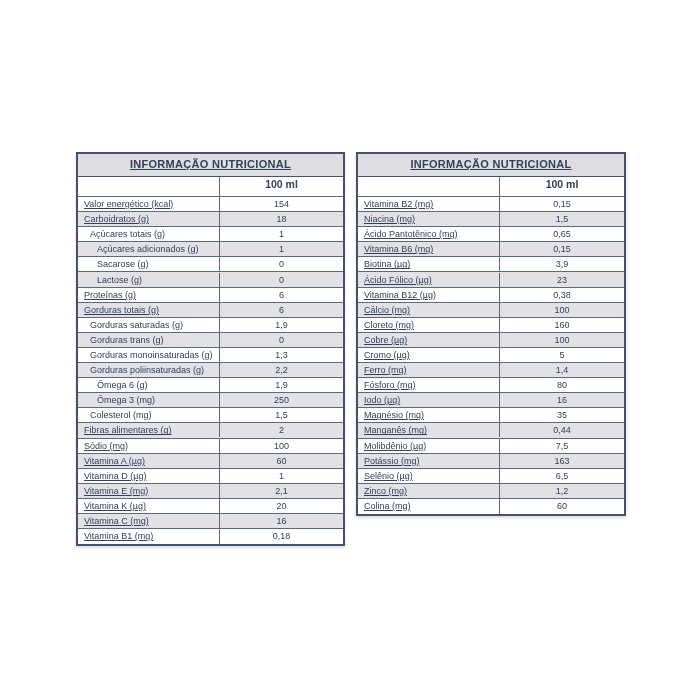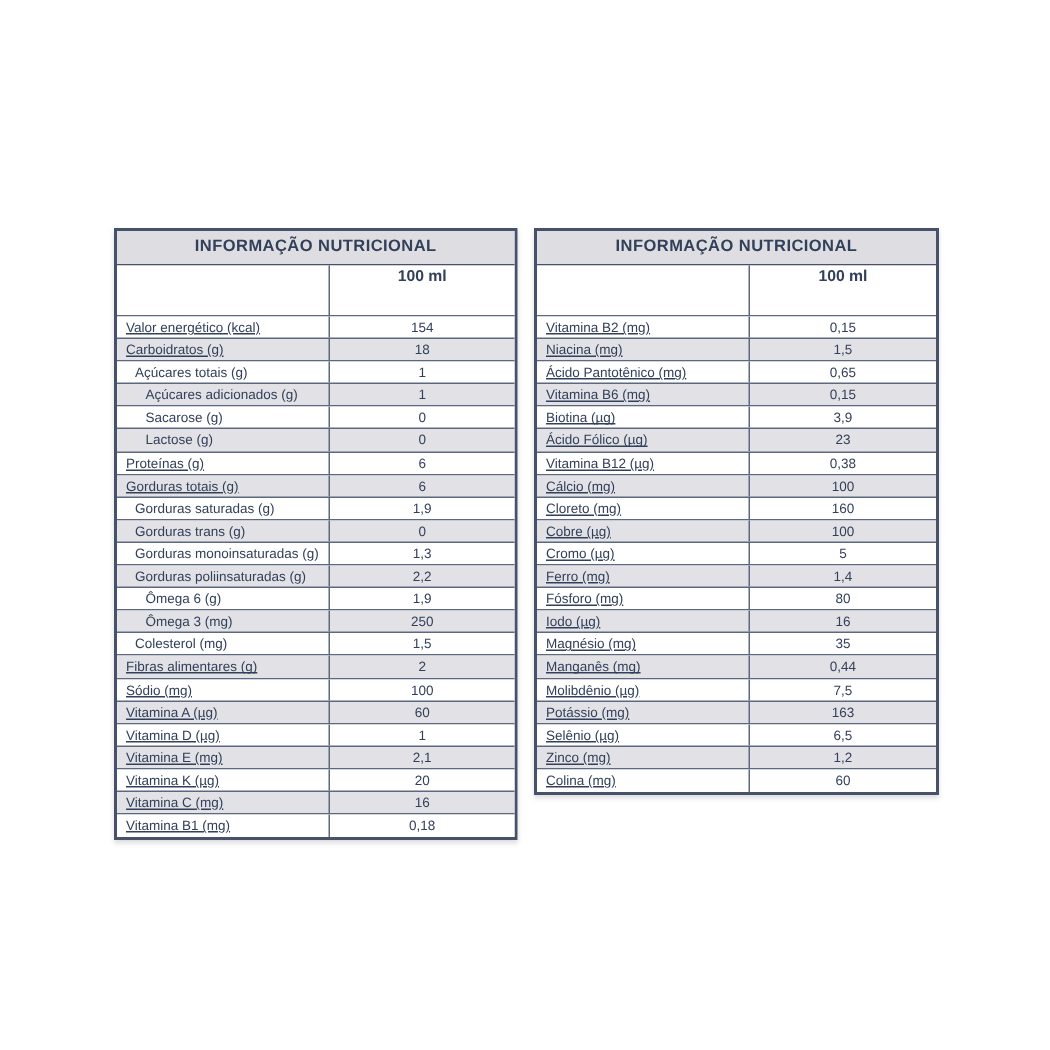--- a/index.html
+++ b/index.html
@@ -21,45 +21,46 @@
 
   .title {
     height: 23px;
     line-height: 21px;
     text-align: center;
     font-weight: bold;
     font-size: 11px;
     letter-spacing: 0.3px;
     background: var(--headerBg);
     border-bottom: 1px solid var(--border);
+    text-decoration: underline;
   }
 
   .subheader {
     display: flex;
-    height: 34px;
+    height: 20px;
     border-bottom: 1px solid var(--grid);
     background: var(--rowBg);
   }
   .subheader .label-cell { border-right: 1px solid var(--grid); }
   .colhead {
     font-weight: bold;
     font-size: 10.5px;
     text-align: center;
     line-height: 19px;
   }
 
   .row {
     display: flex;
     height: 15.1px;
     border-bottom: 1px solid var(--grid);
     background: var(--rowBg);
     font-size: 9px;
   }
   .row:last-child { border-bottom: none; }
-  .row.alt { background: var(--altRow); }
+  .row.alt { background: var(--altRow); align-items: center; }
 
   .label-cell {
     width: 142px;
     flex: 0 0 142px;
     border-right: 1px solid var(--grid);
     line-height: 14px;
     white-space: nowrap;
     overflow: hidden;
   }
   .value-cell {

